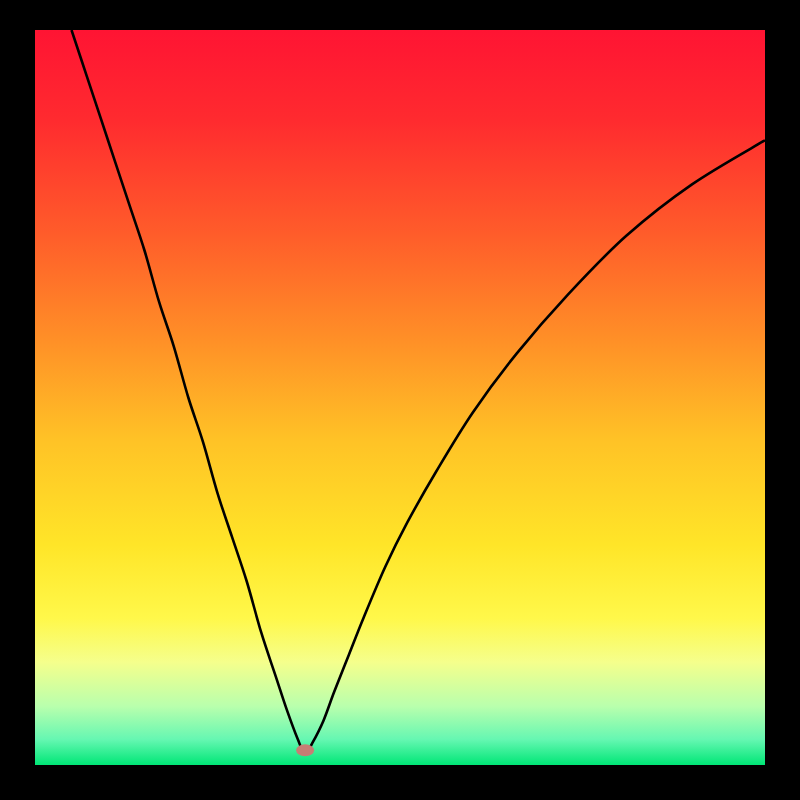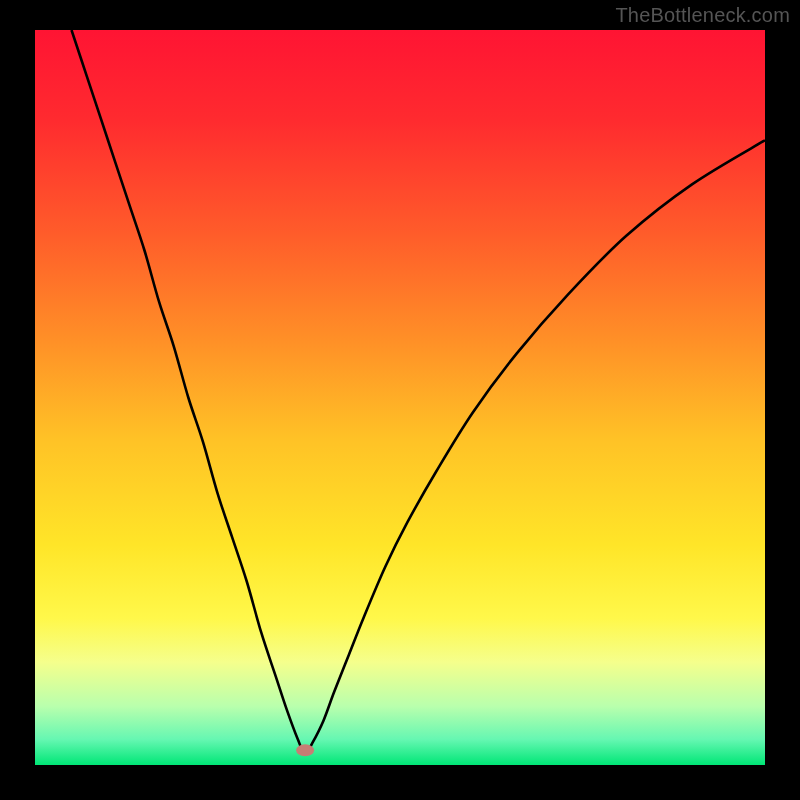--- a/index.html
+++ b/index.html
@@ -32,21 +32,20 @@
     width: 730px;
     height: 735px;
   }
   svg { display: block; }
 </style>
 </head>
 <body>
 
 <div class="frame">
 
-  <div class="watermark">TheBottleneck.com</div>
 
   <div class="plot">
     <svg id="chart-svg" width="730" height="735" viewBox="0 0 730 735" preserveAspectRatio="none">
       <defs>
         <linearGradient id="bg-grad" x1="0" y1="0" x2="0" y2="1">
             <stop offset="0%" stop-color="#ff1433"></stop>
             <stop offset="12%" stop-color="#ff2a2f"></stop>
             <stop offset="28.000000000000004%" stop-color="#ff5d2a"></stop>
             <stop offset="42%" stop-color="#ff8f27"></stop>
             <stop offset="56.00000000000001%" stop-color="#ffc326"></stop>

